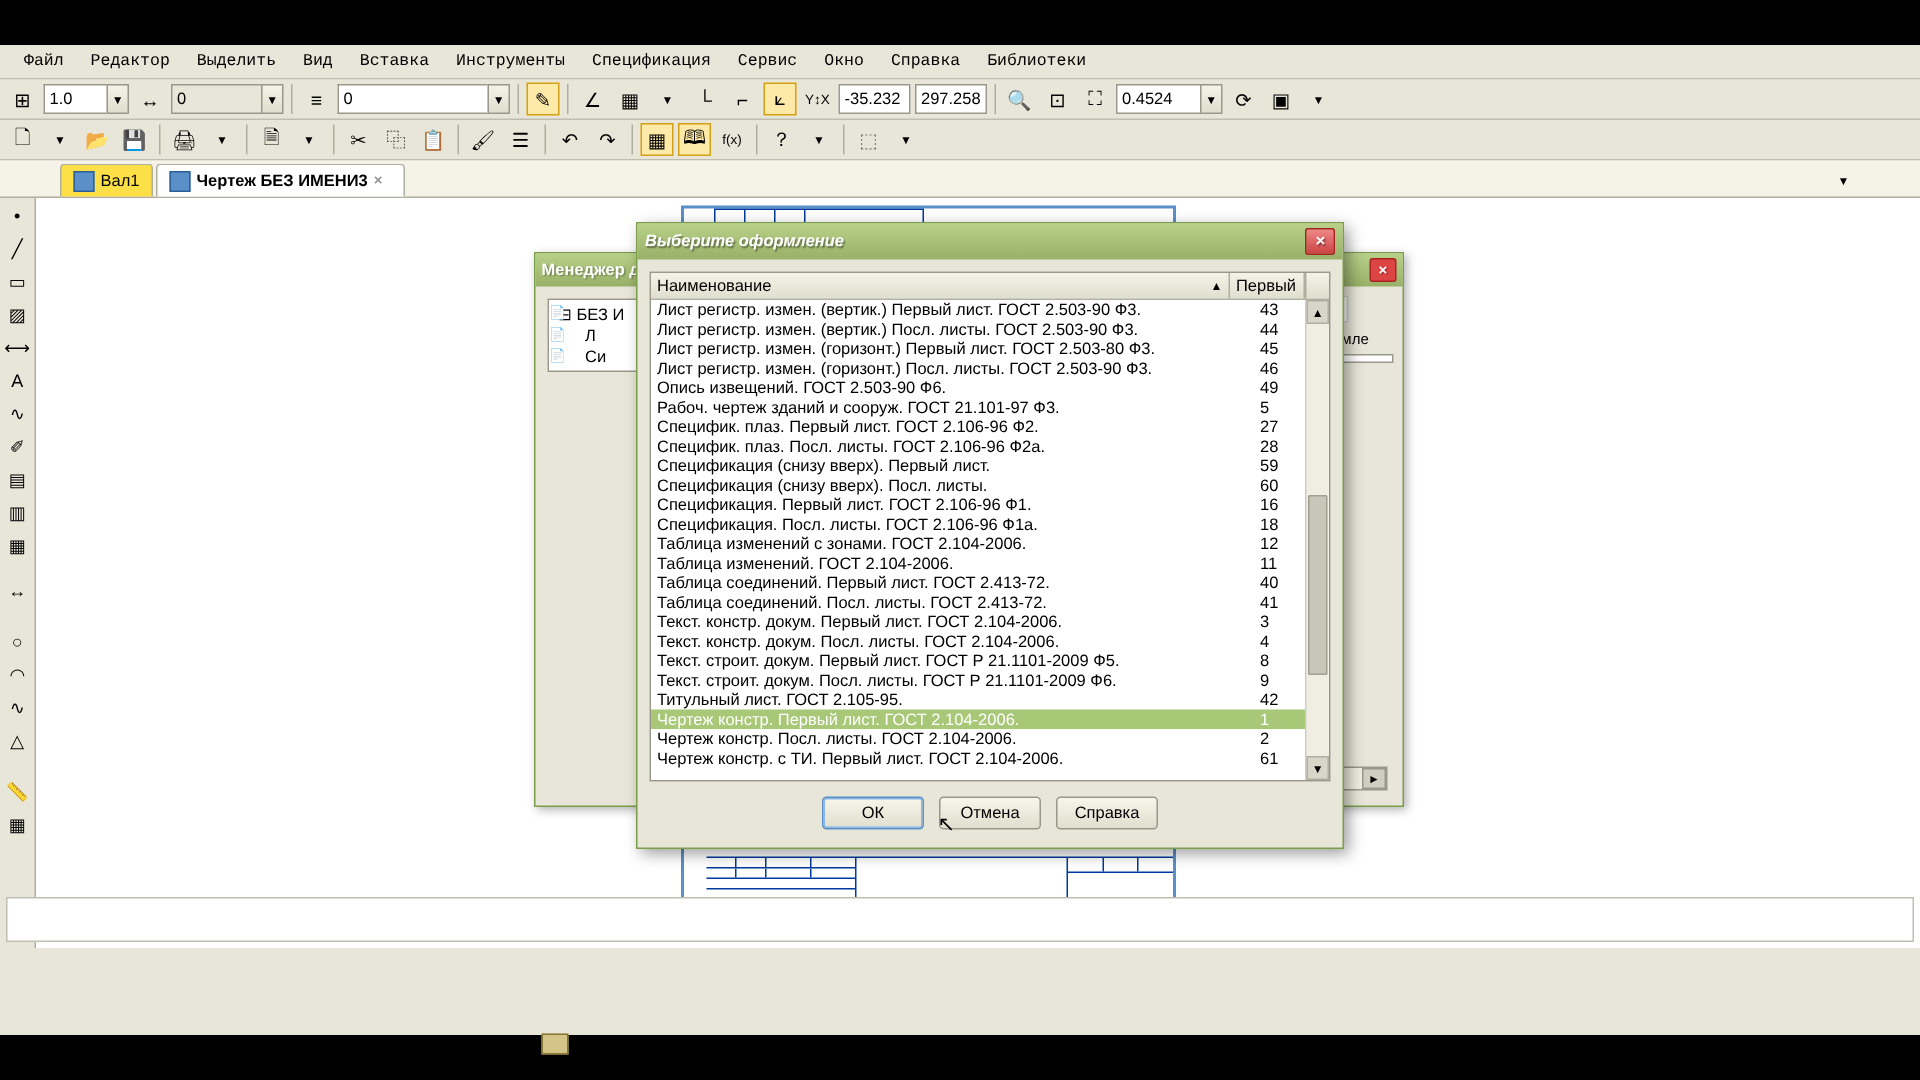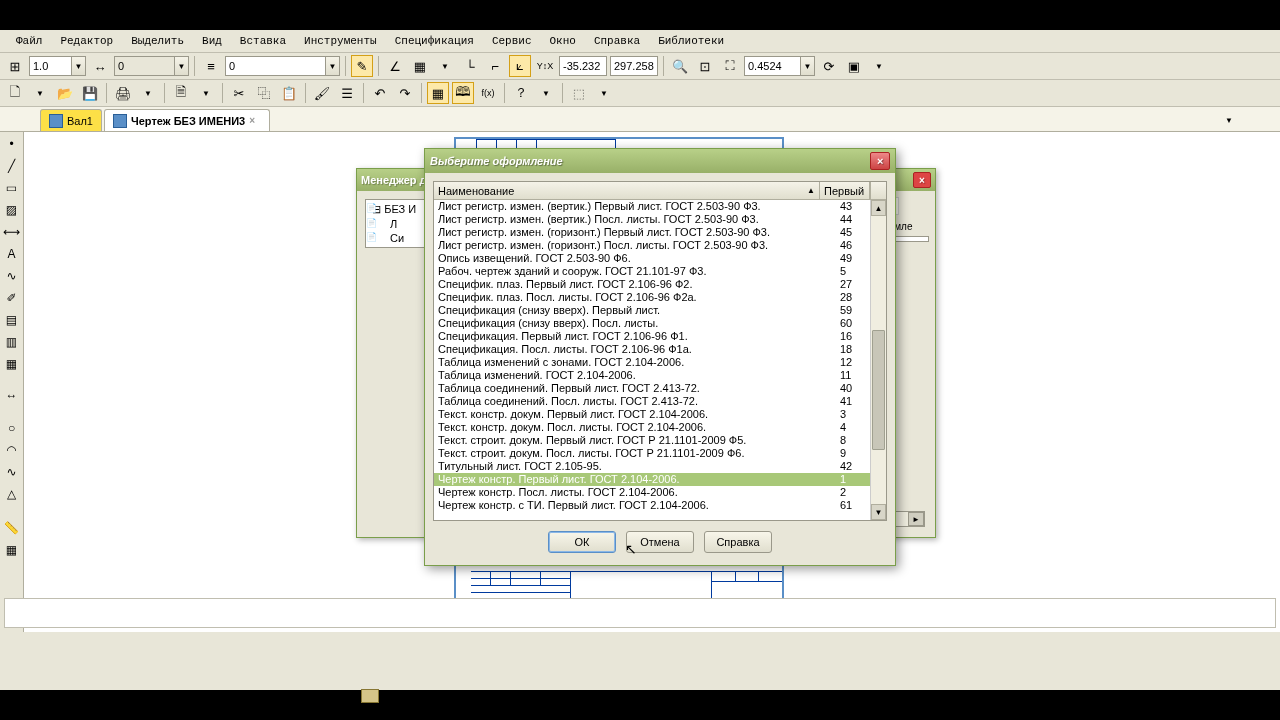--- a/index.html
+++ b/index.html
@@ -52,21 +52,21 @@
 .fmt-dlg .titlebar .ttl { flex: 1; }
 .fmt-dlg .close-btn { width: 20px; height: 18px; background: linear-gradient(#e88,#c44); border: 1px solid #a22; color: #fff; display: flex; align-items: center; justify-content: center; font-size: 11px; font-weight: bold; cursor: pointer; border-radius: 2px; }
 .fmt-body { padding: 8px; }
 .list-wrap { border: 1px solid #9a988a; background: #fff; height: 340px; position: relative; }
 .list-header { display: flex; background: linear-gradient(#f5f3e8,#e0dece); border-bottom: 1px solid #b0ae9e; height: 18px; }
 .list-header .col { padding: 2px 4px; border-right: 1px solid #b0ae9e; display: flex; align-items: center; }
 .list-header .col1 { flex: 1; justify-content: space-between; }
 .list-header .col1 .sort-arr { font-size: 8px; }
 .list-header .col2 { width: 50px; }
 .list-body { height: 320px; overflow: hidden; position: relative; }
-.list-row { display: flex; height: 13px; cursor: default; }
+.list-row { display: flex; height: 13px; align-items: center; cursor: default; }
 .list-row .c1 { flex: 1; padding: 0 4px; white-space: nowrap; overflow: hidden; }
 .list-row .c2 { width: 50px; padding: 0 4px; }
 .list-row.selected { background: #a8c878; color: #fff; }
 .vscroll { position: absolute; right: 0; top: 18px; bottom: 0; width: 16px; background: #f0eee0; border-left: 1px solid #ccc; }
 .vscroll .arr { height: 16px; background: #d8d6c8; border: 1px solid #b0ae9e; display: flex; align-items: center; justify-content: center; font-size: 8px; cursor: pointer; }
 .vscroll .thumb { position: absolute; left: 1px; right: 1px; background: #c8c6b8; border: 1px solid #a0a090; border-radius: 1px; }
 .btn-row { display: flex; justify-content: center; gap: 10px; margin-top: 10px; }
 .dlg-btn { min-width: 68px; height: 22px; background: linear-gradient(#f8f6ea,#e0dece); border: 1px solid #9a988a; border-radius: 3px; cursor: pointer; display: flex; align-items: center; justify-content: center; }
 .dlg-btn.default { border: 1px solid #5a8fc7; box-shadow: 0 0 0 1px #8ab7e7 inset; }
 .cursor-ptr { position: absolute; left: 625px; top: 541px; font-size: 14px; pointer-events: none; z-index: 999; }
@@ -298,21 +298,21 @@
       <div class="list-body" id="list-body">
           <div class="list-row">
             <div class="c1">Лист регистр. измен. (вертик.) Первый лист. ГОСТ 2.503-90 Ф3.</div>
             <div class="c2">43</div>
           </div>
           <div class="list-row">
             <div class="c1">Лист регистр. измен. (вертик.) Посл. листы. ГОСТ 2.503-90 Ф3.</div>
             <div class="c2">44</div>
           </div>
           <div class="list-row">
-            <div class="c1">Лист регистр. измен. (горизонт.) Первый лист. ГОСТ 2.503-90 Ф3.</div>
+            <div class="c1">Лист регистр. измен. (горизонт.) Первый лист. ГОСТ 2.503-80 Ф3.</div>
             <div class="c2">45</div>
           </div>
           <div class="list-row">
             <div class="c1">Лист регистр. измен. (горизонт.) Посл. листы. ГОСТ 2.503-90 Ф3.</div>
             <div class="c2">46</div>
           </div>
           <div class="list-row">
             <div class="c1">Опись извещений. ГОСТ 2.503-90 Ф6.</div>
             <div class="c2">49</div>
           </div>

